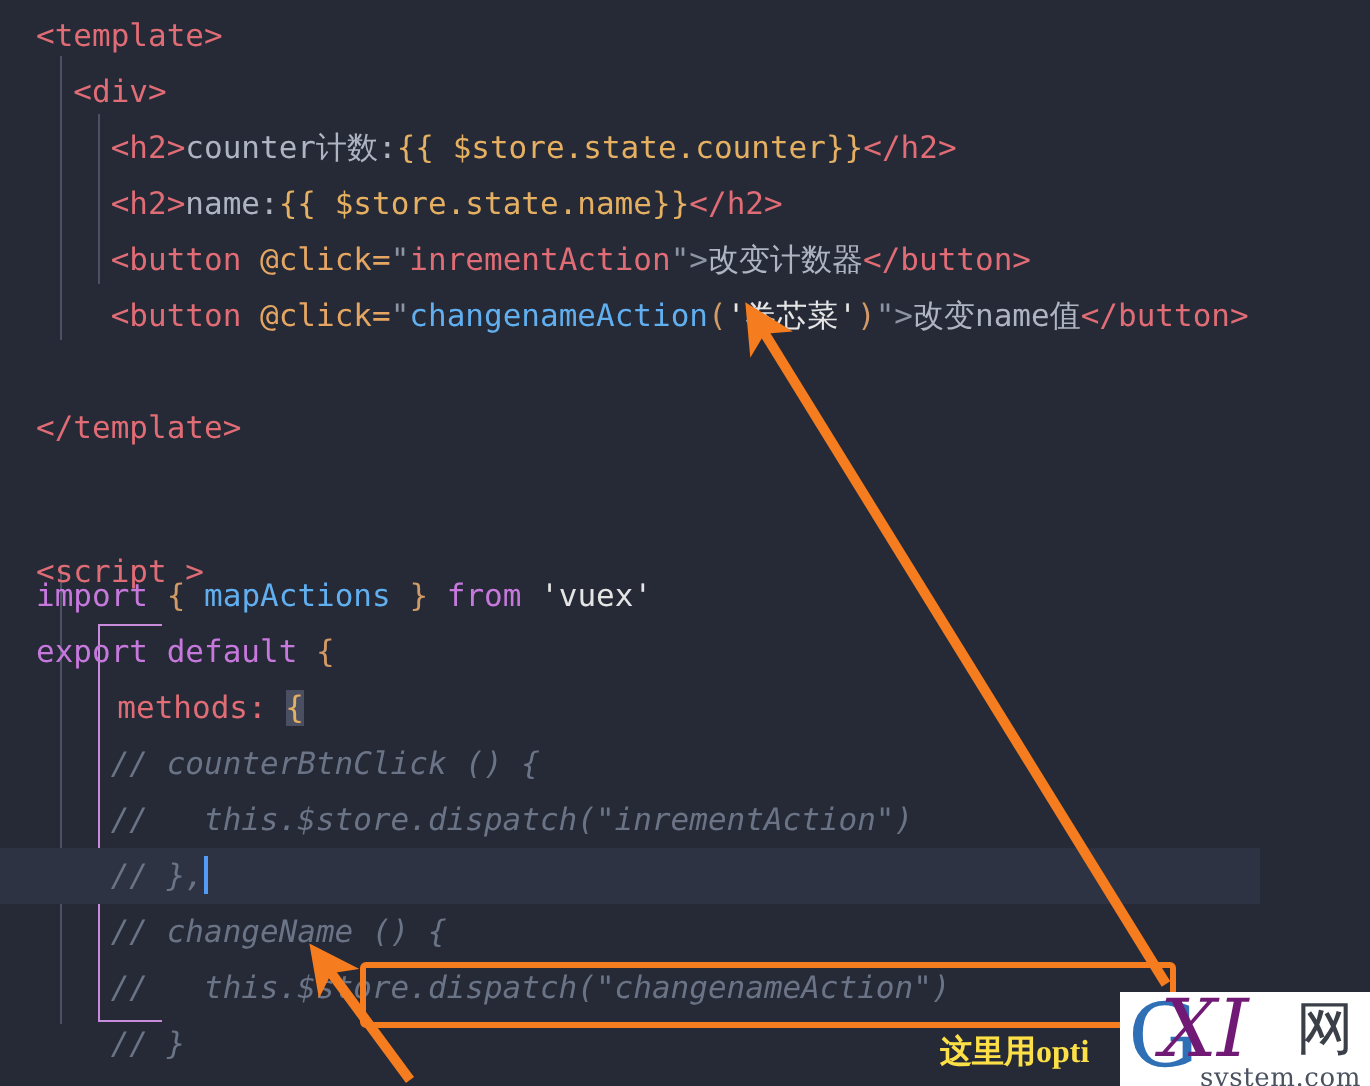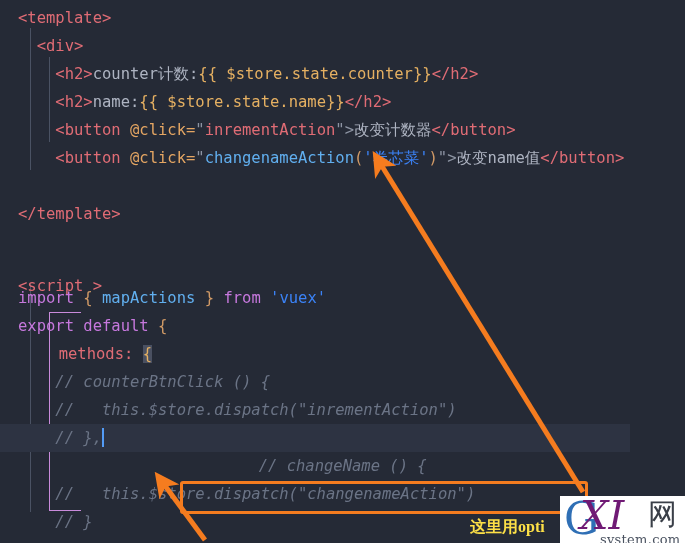--- a/index.html
+++ b/index.html
@@ -52,21 +52,21 @@
   }
   .guide.active {
     background: #c98bdb;
     width: 1.2px;
   }
 
   
   .tag        { color: #e06c75; }      
   .punct      { color: #8d94a3; }      
   .attr       { color: #e5a663; }      
-  .str        { color: #3b82f6; }      
+  .str        { color: #e5e5e5; }      
   .str-orange { color: #e5b062; }      
   .var        { color: #e5b062; }      
   .prop       { color: #e06c75; }      
   .plain      { color: #aeb4c2; }      
   .cn         { color: #aeb4c2; }      
   .kw         { color: #c678dd; }      
   .ident      { color: #61afef; }      
   .brace      { color: #d19a66; }      
   .comment    { color: #6b7486; font-style: italic; }
   .method     { color: #e06c75; padding-left: 22px; }      
@@ -189,21 +189,21 @@
     <div class="line" style="top:312px;"><span class="txt"><span class="kw">export</span> <span class="kw">default</span> <span class="brace">{</span></span></div>
 
     <div class="line" style="top:340px;"><span class="txt">  <span class="method">methods:</span> <span class="cursorbox">{</span></span></div>
 
     <div class="line" style="top:368px;"><span class="txt">    <span class="comment">// counterBtnClick () {</span></span></div>
 
     <div class="line" style="top:396px;"><span class="txt">    <span class="comment">//   this.$store.dispatch("inrementAction")</span></span></div>
 
     <div class="line current" style="top:424px;"><span class="txt">    <span class="comment">// },</span><span class="caret"></span></span></div>
 
-    <div class="line" style="top:452px;text-align:center;"><span class="txt">    <span class="comment">// changeName () {</span></span></div>
+    <div class="line" style="top:452px;"><span class="txt">    <span class="comment">// changeName () {</span></span></div>
 
     <div class="line" style="top:480px;"><span class="txt">    <span class="comment">//   this.$store.dispatch("changenameAction")</span></span></div>
 
     <div class="line" style="top:508px;"><span class="txt">    <span class="comment">// }</span></span></div>
 
     <div class="line" style="top:536px;"><span class="txt">    <span class="dots">...</span><span class="ident">mapActions</span><span class="paren">(</span><span class="paren">[</span><span class="str">"inrementAction"</span><span class="str">,</span> <span class="str">"changenameAction"</span><span class="paren">]</span><span class="paren">)</span></span></div>
 
   </div>
 
   <div class="anno-box" style="left:180px; top:481px; width:408px; height:33px;"></div>

